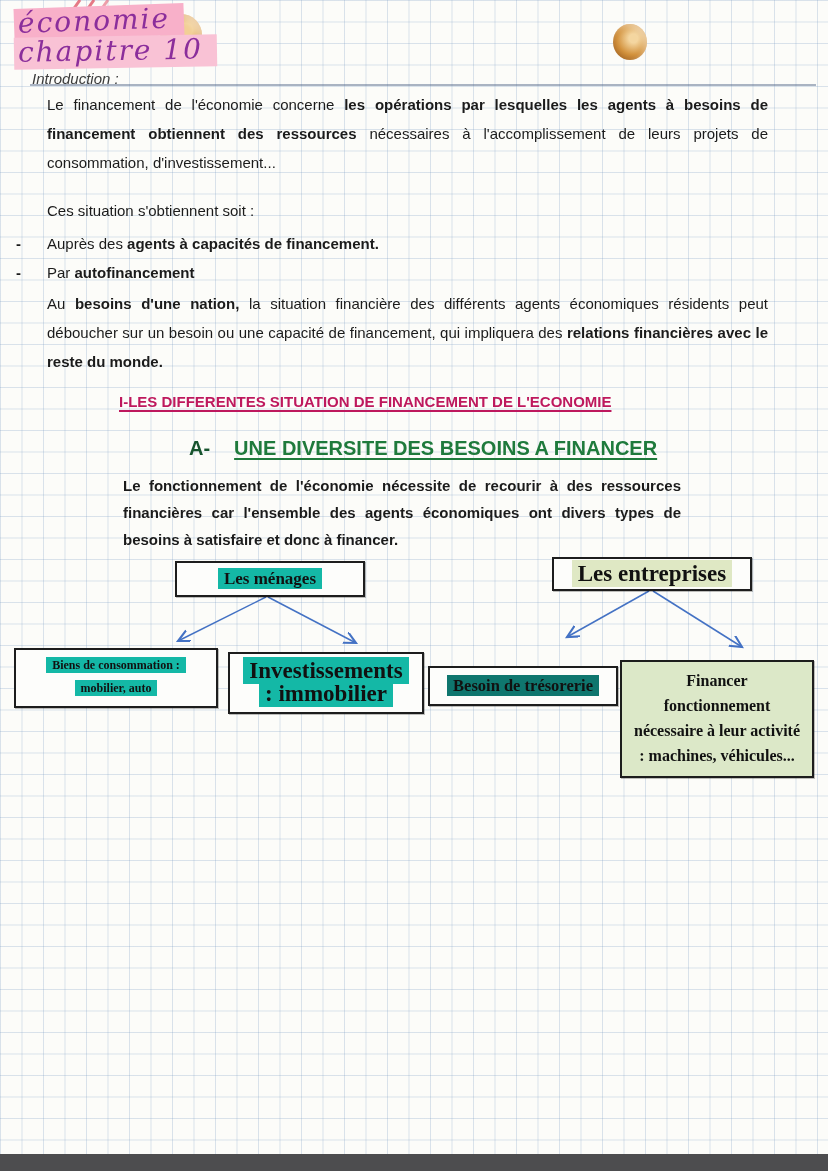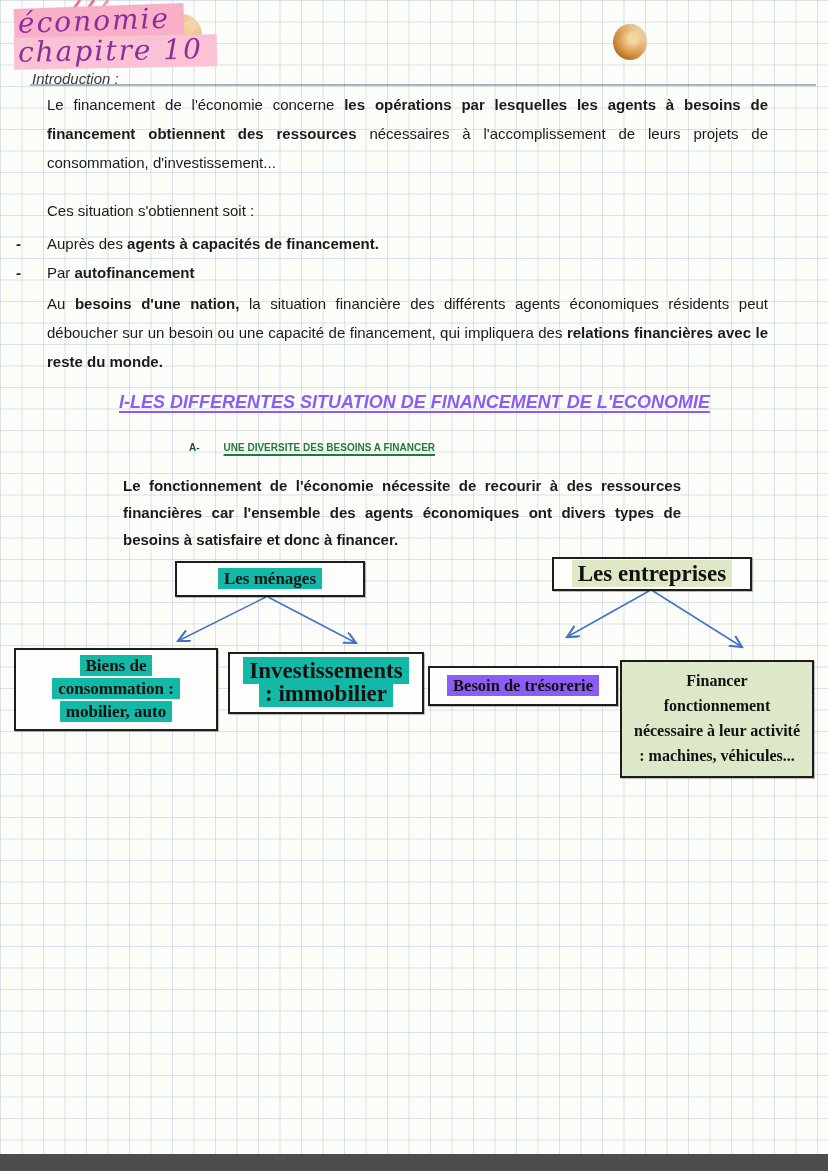--- a/index.html
+++ b/index.html
@@ -36,45 +36,44 @@
     background:radial-gradient(circle at 60% 40%, #f4d6a0 15%, #d2913c 55%, #8f5016 95%);
     box-shadow:inset -3px 3px 5px rgba(255,255,255,.4);}
   
   .content{position:relative;padding:90px 60px 0 47px;z-index:2;}
   .para{font-size:15px;line-height:29px;text-align:justify;margin:0;}
   .plain{text-align:left;}
   .bullets{margin:4px 0 0 0;padding:0;list-style:none;}
   .bullets li{position:relative;font-size:15px;line-height:29px;}
   .bullets .dash{position:absolute;left:-31px;top:0;font-weight:bold;}
   .h1{
-    color:#8b5cf6;font-weight:bold;font-size:18px;line-height:20px;
+    color:#be185d;font-weight:bold;font-size:15px;line-height:20px;
     margin:16px 0 0 72px;text-decoration:underline;text-underline-offset:3px;
     text-decoration-thickness:1.5px;
-    font-style:italic;
   }
-  .h2{margin:26px 0 0 142px;font-size:10px;line-height:20px;font-weight:bold;}
+  .h2{margin:26px 0 0 142px;font-size:20px;line-height:20px;font-weight:bold;}
   .h2 .h2-prefix{color:#17542e;margin-right:24px;}
   .h2 .h2-text{color:#1f7a3c;text-decoration:underline;text-underline-offset:3px;
     text-decoration-thickness:1.5px;}
   .p4{margin:14px 0 0 76px;width:558px;font-size:15px;line-height:27px;text-align:justify;font-weight:bold;}
   
   .diagram{position:relative;width:828px;height:280px;margin-left:-47px;margin-top:0;}
   .diagram svg{position:absolute;left:0;top:0;}
   .dbox{
     position:absolute;border:2px solid #1d1d1d;background:#fdfdfb;
     font-family:"Liberation Serif",serif;font-weight:bold;color:#111;
     text-align:center;box-shadow:1px 1px 0 rgba(0,0,0,.25);
   }
   .dbox .inner{display:inline-block;}
   .hl-y{background:#14b8a6;box-decoration-break:clone;-webkit-box-decoration-break:clone;padding:1px 6px;}
   .hl-g{background:#dfe8c4;box-decoration-break:clone;-webkit-box-decoration-break:clone;padding:1px 6px;}
-  .hl-gr{background:#8b5cf6;box-decoration-break:clone;-webkit-box-decoration-break:clone;padding:1px 6px;}
+  .hl-gr{background:#0f766e;box-decoration-break:clone;-webkit-box-decoration-break:clone;padding:1px 6px;}
   .b-menages{left:175px;top:8px;width:186px;height:32px;font-size:17px;line-height:32px;}
   .b-entreprises{left:552px;top:4px;width:196px;height:30px;font-size:23px;line-height:30px;}
-  .b-conso{left:14px;top:95px;width:200px;padding:4px 0 6px;font-size:17px;line-height:23px;}
+  .b-conso{left:14px;top:95px;width:200px;padding:4px 0 6px;font-size:12px;line-height:23px;}
   .b-conso .inner{width:156px;}
   .b-invest{left:228px;top:99px;width:192px;padding:5px 0 7px;font-size:23px;line-height:23px;}
   .b-invest .inner{width:168px;}
   .b-treso{left:428px;top:113px;width:186px;height:36px;font-size:16.5px;line-height:36px;}
   .b-financer{left:620px;top:107px;width:182px;padding:6px 4px 8px;font-size:16px;line-height:25px;
     background:#dce8c8;}
   .b-financer .inner{width:168px;}
   
   .bottom-edge{position:absolute;left:0;right:0;bottom:0;height:17px;background:#4d4d4f;z-index:4;}
 </style>

